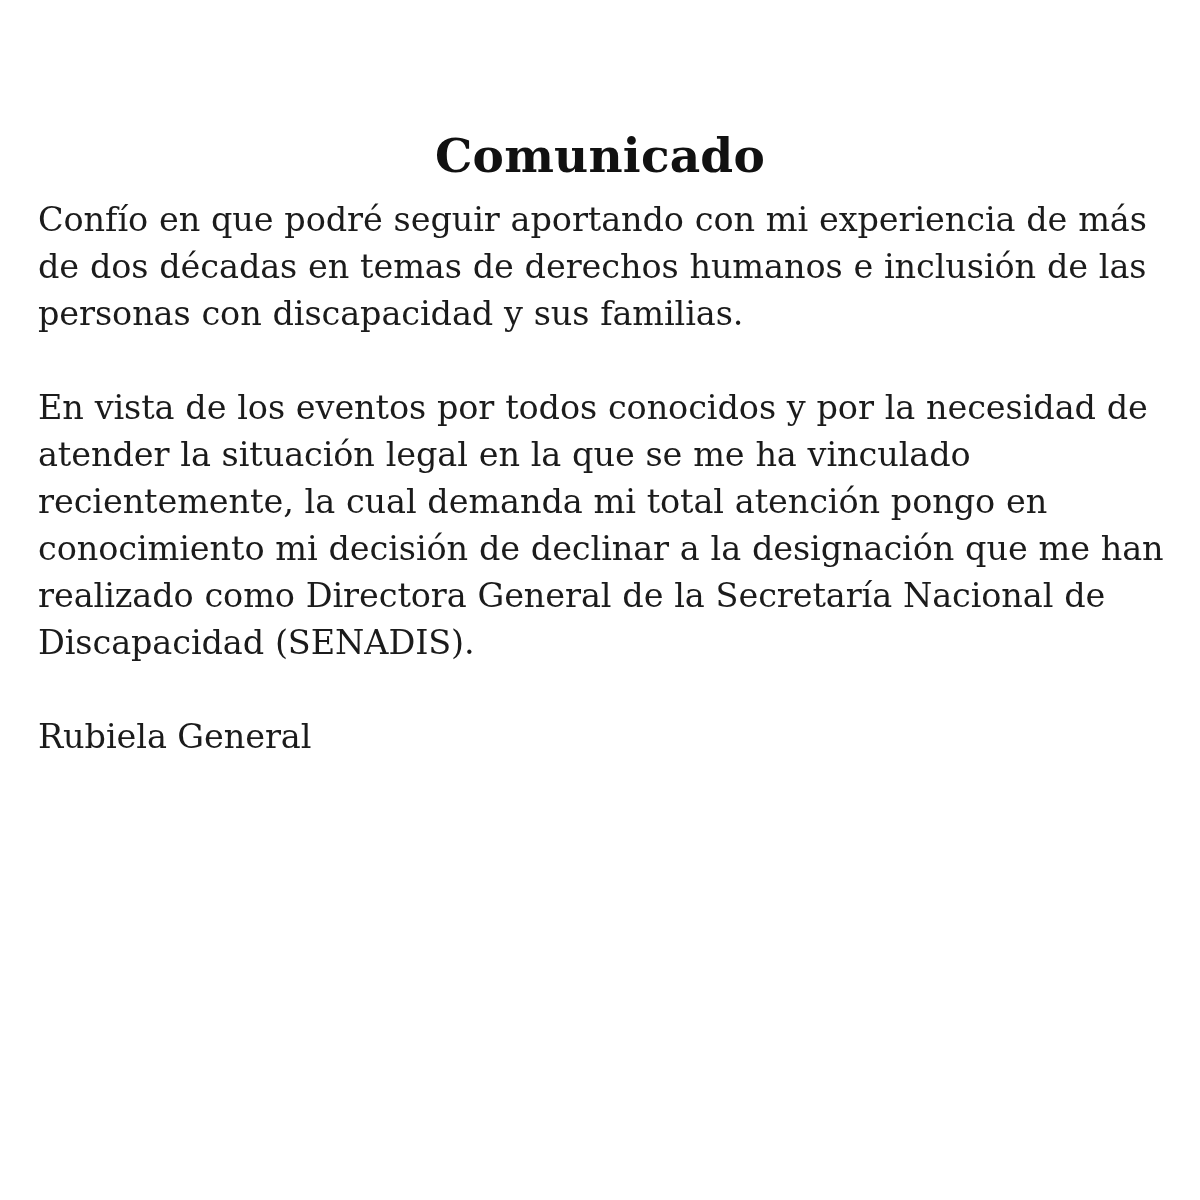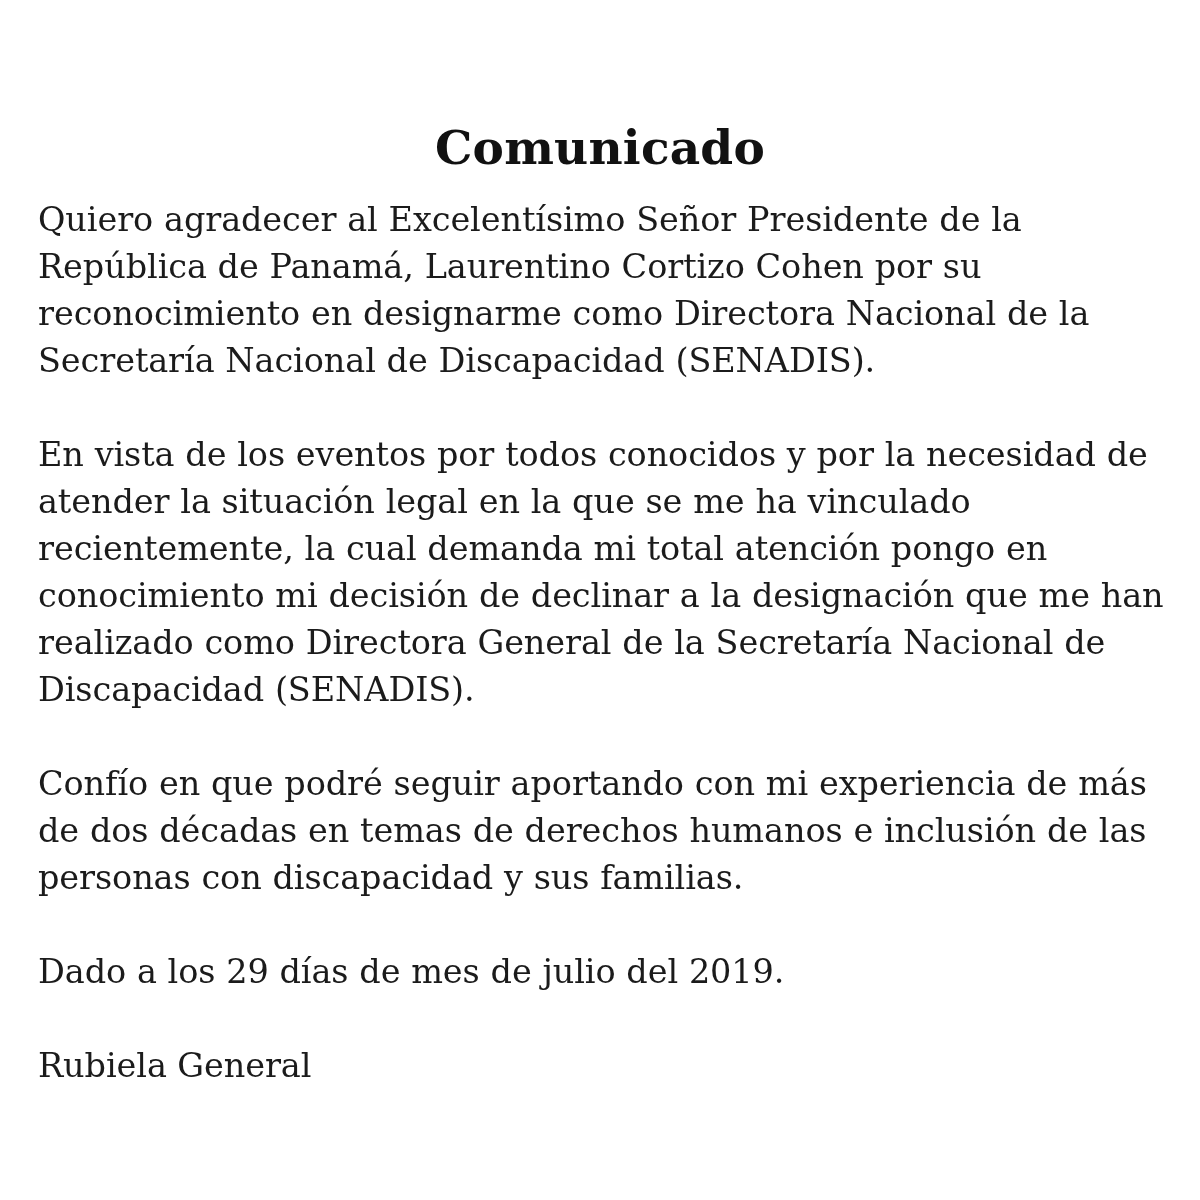--- a/index.html
+++ b/index.html
@@ -16,21 +16,21 @@
     color: #1a1a1a;
     overflow: hidden;
   }
 
   .page {
     position: relative;
     width: 1200px;
     height: 1200px;
     box-sizing: border-box;
     background: #ffffff;
-    padding: 4px;
+    padding: 12px;
   }
 
   .doc-title {
     width: 100%;
     text-align: center;
     font-family: "DejaVu Serif", "Liberation Serif", serif;
     font-weight: 700;
     font-size: 47px;
     line-height: 1.0;
     letter-spacing: 0.2px;
@@ -76,25 +76,23 @@
 </style>
 </head>
 <body>
 
 <div class="page">
 
   <h1 class="doc-title">Comunicado</h1>
 
   <div class="body-block">
 
-    <p class="para">Quiero agradecer al Excelentísimo Señor Presidente de la República de Panamá, Laurentino Cortizo Cohen por su reconocimiento en designarme como Directora Nacional de la Secretaría Nacional de Discapacidad (SENADIS).</p>
+
+    <p class="para">Confío en que podré seguir aportando con mi experiencia de más de dos décadas en temas de derechos humanos e inclusión de las personas con discapacidad y sus familias.</p>
 
     <p class="para">En vista de los eventos por todos conocidos y por la necesidad de atender la situación legal en la que se me ha vinculado recientemente, la cual demanda mi total atención pongo en conocimiento mi decisión de declinar a la designación que me han realizado como Directora General de la Secretaría Nacional de Discapacidad (SENADIS).</p>
 
-    <p class="para">Confío en que podré seguir aportando con mi experiencia de más de dos décadas en temas de derechos humanos e inclusión de las personas con discapacidad y sus familias.</p>
-
-    <p class="para">Dado a los 29 días de mes de julio del 2019.</p>
 
     <p class="signature">Rubiela General</p>
 
   </div>
 
 </div>
 
 </body></html>

